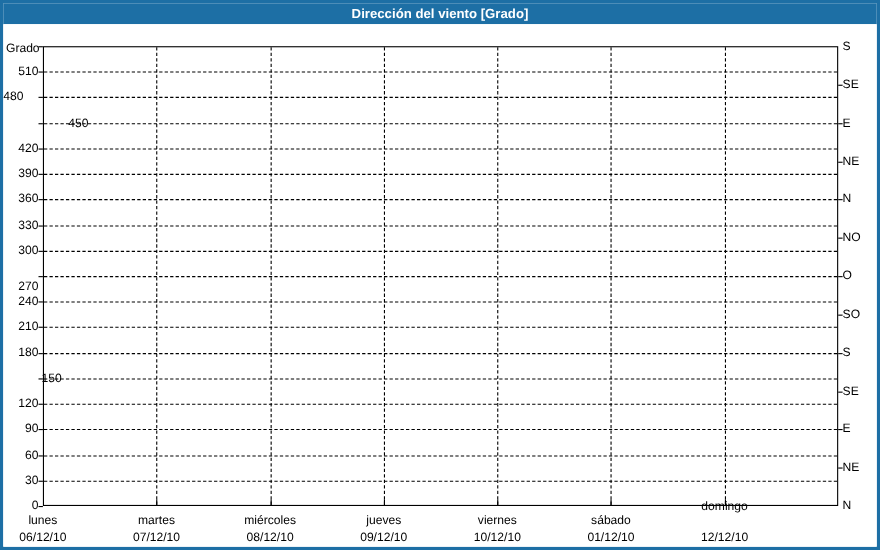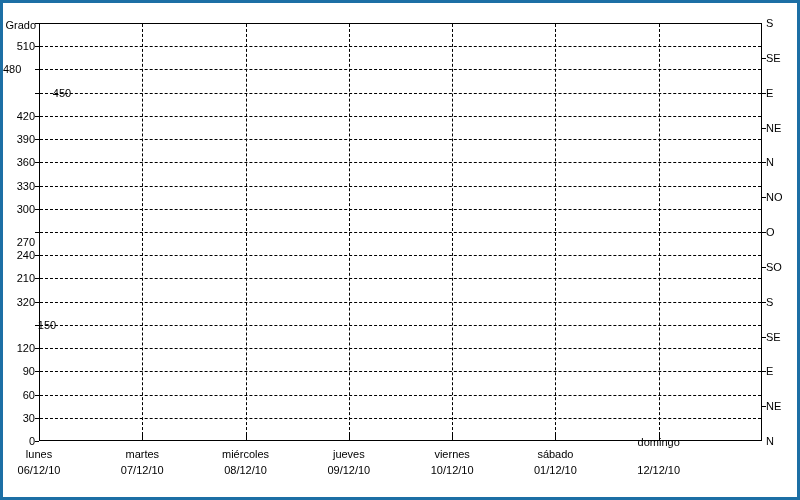--- a/index.html
+++ b/index.html
@@ -28,20 +28,23 @@
   .mark{ position:absolute; }
   .ylab{
     position:absolute; left:0px; top:15px; width:33px; text-align:right;
     font-size:11px; line-height:14px; color:#000000;
   }
 </style>
 </head>
 <body>
 
 <div class="page">
+  <div class="titlebar">
+    <span>Dirección del viento [Grado]</span>
+  </div>
   <div class="canvas" id="canvas">
     <span class="ylab">Grado</span>
     <div class="plot"></div>
   <div class="mark" style="left: 37px; top: 414.778px; width: 721px; height: 0px; border-top: 1px dashed rgb(0, 0, 0);"></div>
       <div class="mark" style="left: 37px; top: 391.556px; width: 721px; height: 0px; border-top: 1px dashed rgb(0, 0, 0);"></div>
       <div class="mark" style="left: 37px; top: 368.333px; width: 721px; height: 0px; border-top: 1px dashed rgb(0, 0, 0);"></div>
       <div class="mark" style="left: 37px; top: 345.111px; width: 721px; height: 0px; border-top: 1px dashed rgb(0, 0, 0);"></div>
       <div class="mark" style="left: 37px; top: 321.889px; width: 721px; height: 0px; border-top: 1px dashed rgb(0, 0, 0);"></div>
       <div class="mark" style="left: 37px; top: 298.667px; width: 721px; height: 0px; border-top: 1px dashed rgb(0, 0, 0);"></div>
       <div class="mark" style="left: 37px; top: 275.444px; width: 721px; height: 0px; border-top: 1px dashed rgb(0, 0, 0);"></div>
@@ -96,30 +99,30 @@
       <div class="mark" style="left: 345.857px; top: 432px; width: 1px; height: 5px; background: rgb(0, 0, 0);"></div>
       <div class="mark" style="left: 449.143px; top: 432px; width: 1px; height: 5px; background: rgb(0, 0, 0);"></div>
       <div class="mark" style="left: 552.429px; top: 432px; width: 1px; height: 5px; background: rgb(0, 0, 0);"></div>
       <div class="mark" style="left: 655.714px; top: 432px; width: 1px; height: 5px; background: rgb(0, 0, 0);"></div>
       <div class="lab" style="left: 0px; top: 431px; width: 32px; text-align: right;">0</div>
       <div class="lab" style="left: 0px; top: 407.778px; width: 32px; text-align: right;">30</div>
       <div class="lab" style="left: 0px; top: 384.556px; width: 32px; text-align: right;">60</div>
       <div class="lab" style="left: 0px; top: 361.333px; width: 32px; text-align: right;">90</div>
       <div class="lab" style="left: 0px; top: 338.111px; width: 32px; text-align: right;">120</div>
       <div class="lab" style="left: 0px; top: 314.889px; width: 32px; text-align: center; padding-left: 28px;">150</div>
-      <div class="lab" style="left: 0px; top: 291.667px; width: 32px; text-align: right;">320</div>
+      <div class="lab" style="left: 0px; top: 291.667px; width: 32px; text-align: right;">180</div>
       <div class="lab" style="left: 0px; top: 268.444px; width: 32px; text-align: right;">210</div>
       <div class="lab" style="left: 0px; top: 245.222px; width: 32px; text-align: right;">240</div>
       <div class="lab" style="left: 0px; top: 232px; width: 32px; text-align: right;">270</div>
       <div class="lab" style="left: 0px; top: 198.778px; width: 32px; text-align: right;">300</div>
       <div class="lab" style="left: 0px; top: 175.556px; width: 32px; text-align: right;">330</div>
       <div class="lab" style="left: 0px; top: 152.333px; width: 32px; text-align: right;">360</div>
       <div class="lab" style="left: 0px; top: 129.111px; width: 32px; text-align: right;">390</div>
       <div class="lab" style="left: 0px; top: 105.889px; width: 32px; text-align: right;">420</div>
-      <div class="lab" style="left: 0px; top: 82.6667px; width: 32px; text-align: center; padding-left: 43px;">450</div>
+      <div class="lab" style="left: 16px; top: 82.6667px; width: 32px; text-align: left; padding-left: 43px;">450</div>
       <div class="lab" style="left: 0px; top: 59.4444px; width: 32px; text-align: left;">480</div>
       <div class="lab" style="left: 0px; top: 36.2222px; width: 32px; text-align: right;">510</div>
       <div class="lab" style="left: 763px; top: 431px;">N</div>
       <div class="lab" style="left: 763px; top: 396.167px;">NE</div>
       <div class="lab" style="left: 763px; top: 361.333px;">E</div>
       <div class="lab" style="left: 763px; top: 326.5px;">SE</div>
       <div class="lab" style="left: 763px; top: 291.667px;">S</div>
       <div class="lab" style="left: 763px; top: 256.833px;">SO</div>
       <div class="lab" style="left: 763px; top: 222px;">O</div>
       <div class="lab" style="left: 763px; top: 187.167px;">NO</div>

